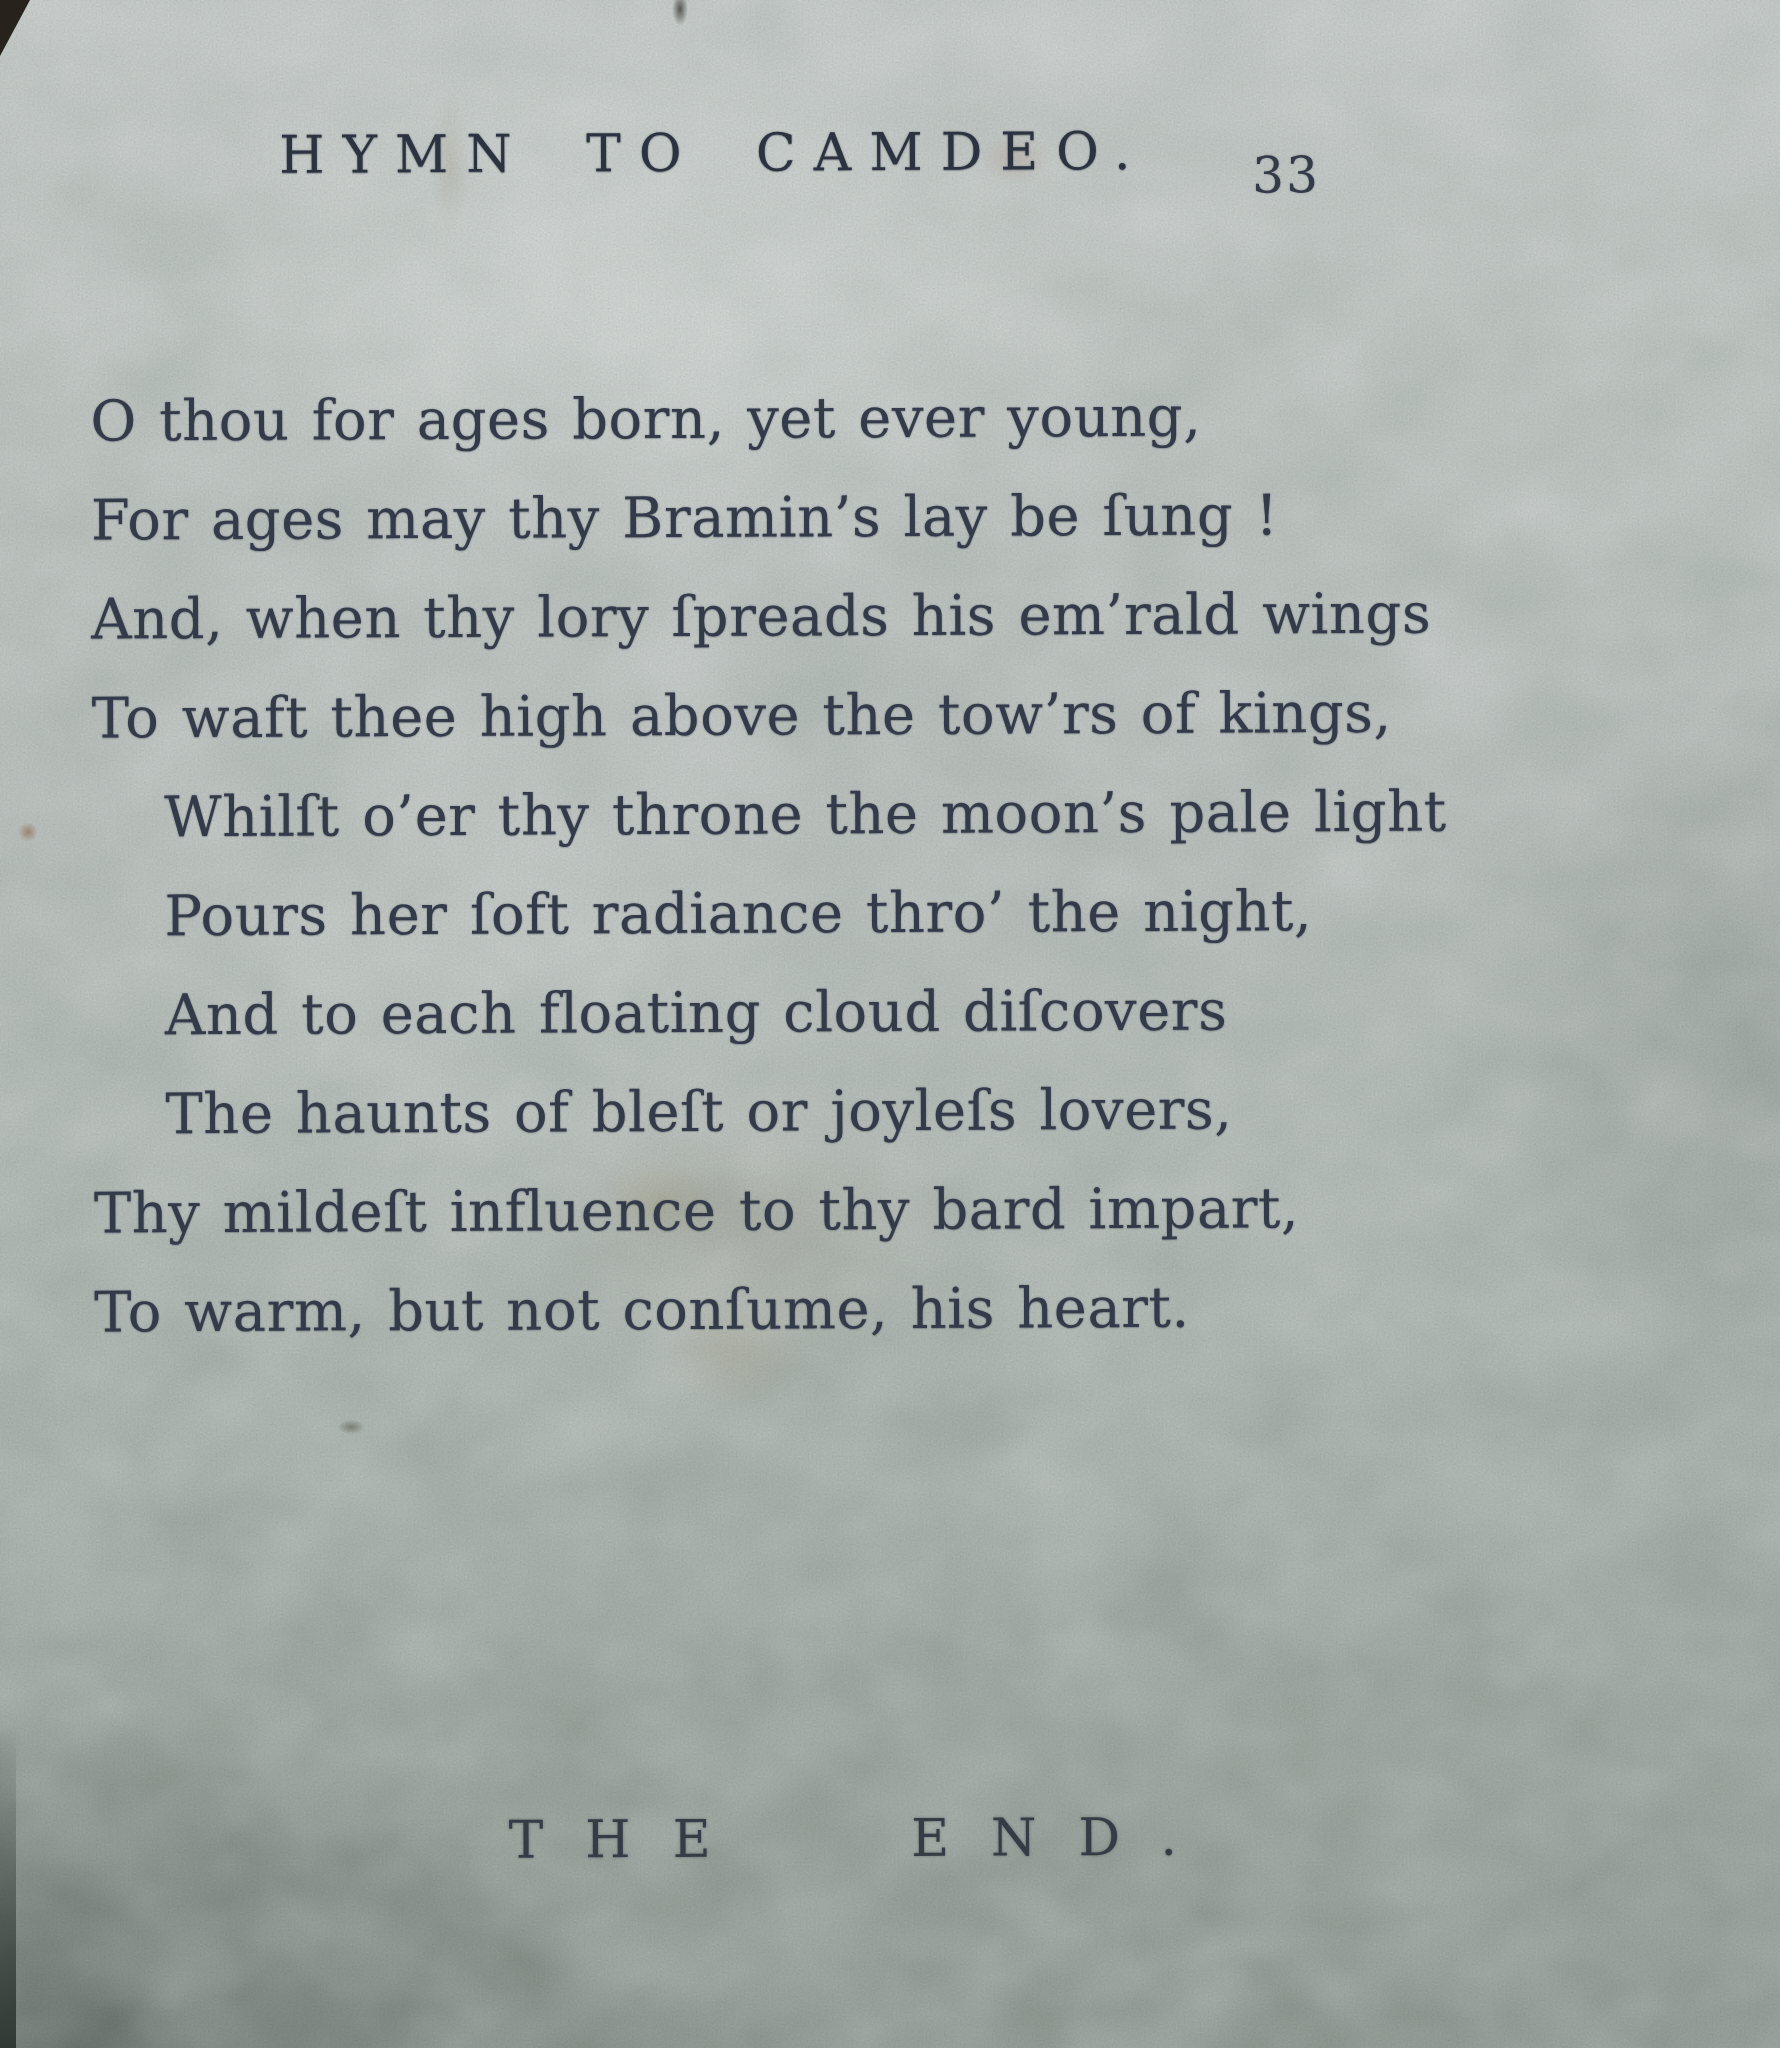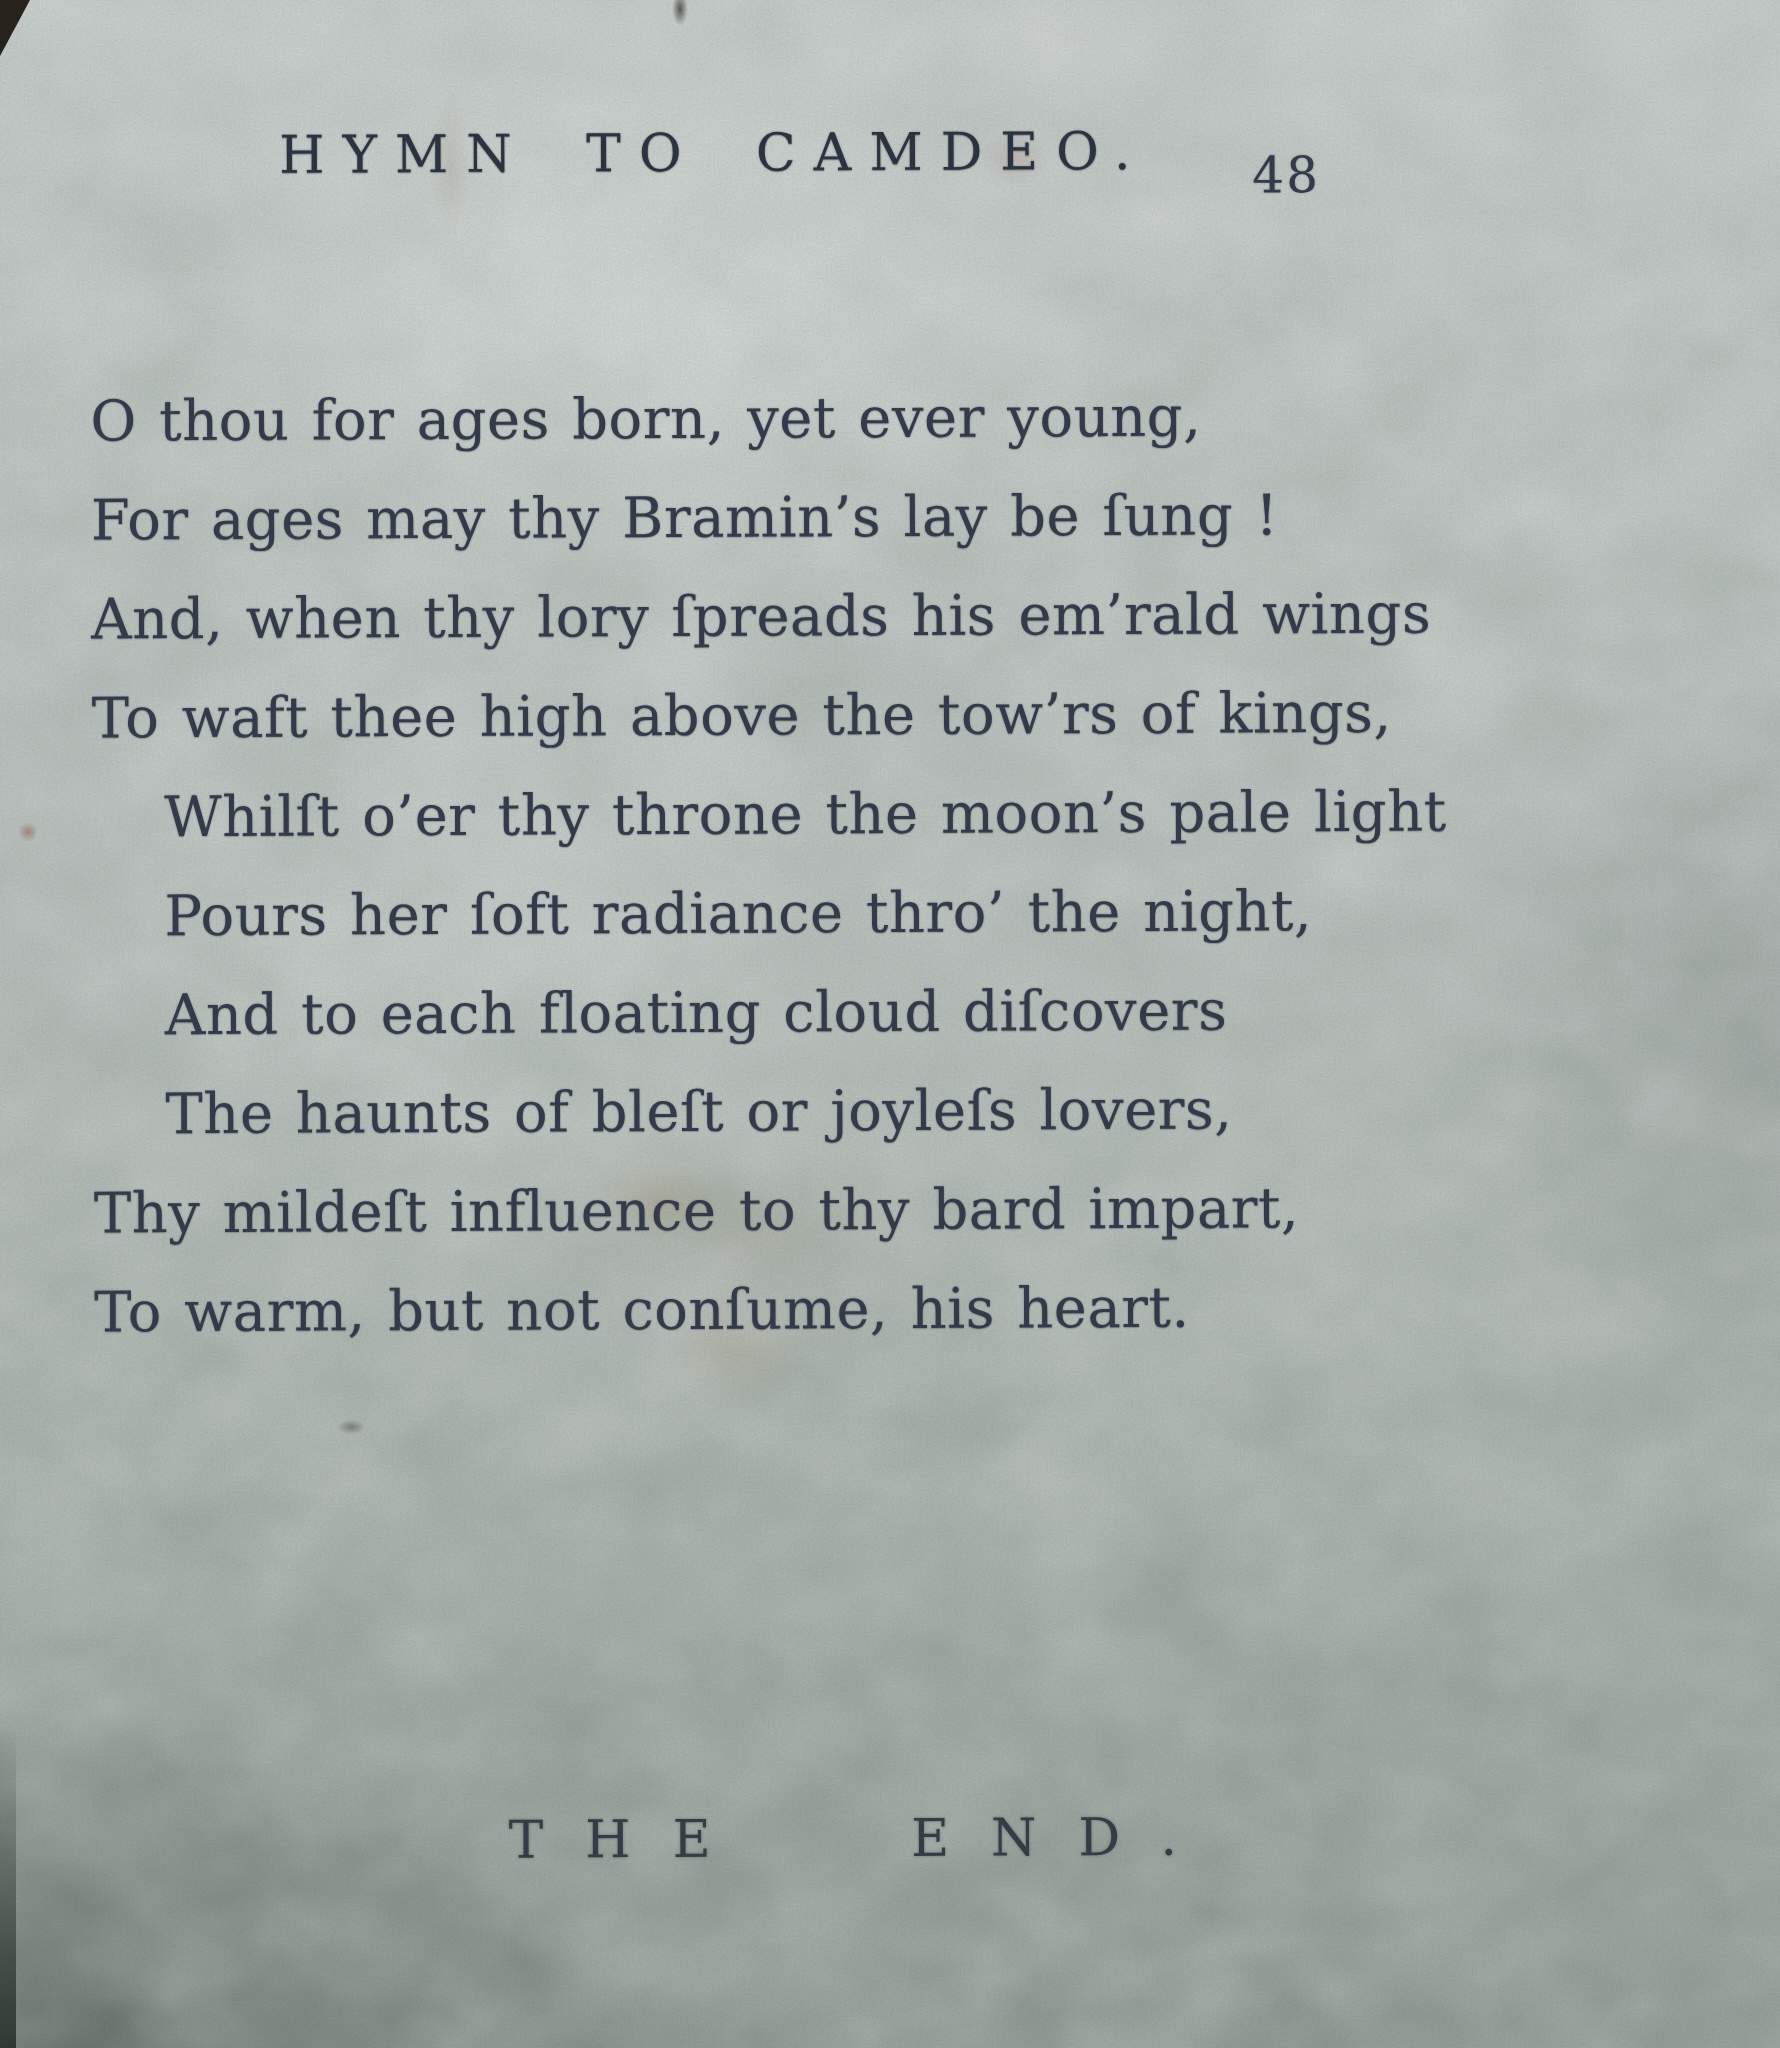--- a/index.html
+++ b/index.html
@@ -92,21 +92,21 @@
     <div class="spot spot-dark"></div>
     <div class="spot spot-pink"></div>
     <div class="spot spot-streak"></div>
     <div class="corner-tl"></div>
     <div class="top-mark"></div>
     <div class="edge-bl"></div>
   </div>
 
   <div class="content">
     <div class="title">HYMN TO CAMDEO.</div>
-    <div class="page-number">48</div>
+    <div class="page-number">33</div>
     <div class="poem">
         <div class="poem-line"><span>O thou for ages born, yet ever young,</span></div>
         <div class="poem-line"><span>For ages may thy </span><span class="italic">Bramin</span><span>’s lay be ſung !</span></div>
         <div class="poem-line"><span>And, when thy lory ſpreads his em’rald wings</span></div>
         <div class="poem-line"><span>To waft thee high above the tow’rs of kings,</span></div>
         <div class="poem-line indent"><span>Whilſt o’er thy throne the moon’s pale light</span></div>
         <div class="poem-line indent"><span>Pours her ſoft radiance thro’ the night,</span></div>
         <div class="poem-line indent"><span>And to each floating cloud diſcovers</span></div>
         <div class="poem-line indent"><span>The haunts of bleſt or joyleſs lovers,</span></div>
         <div class="poem-line"><span>Thy mildeſt influence to thy bard impart,</span></div>

